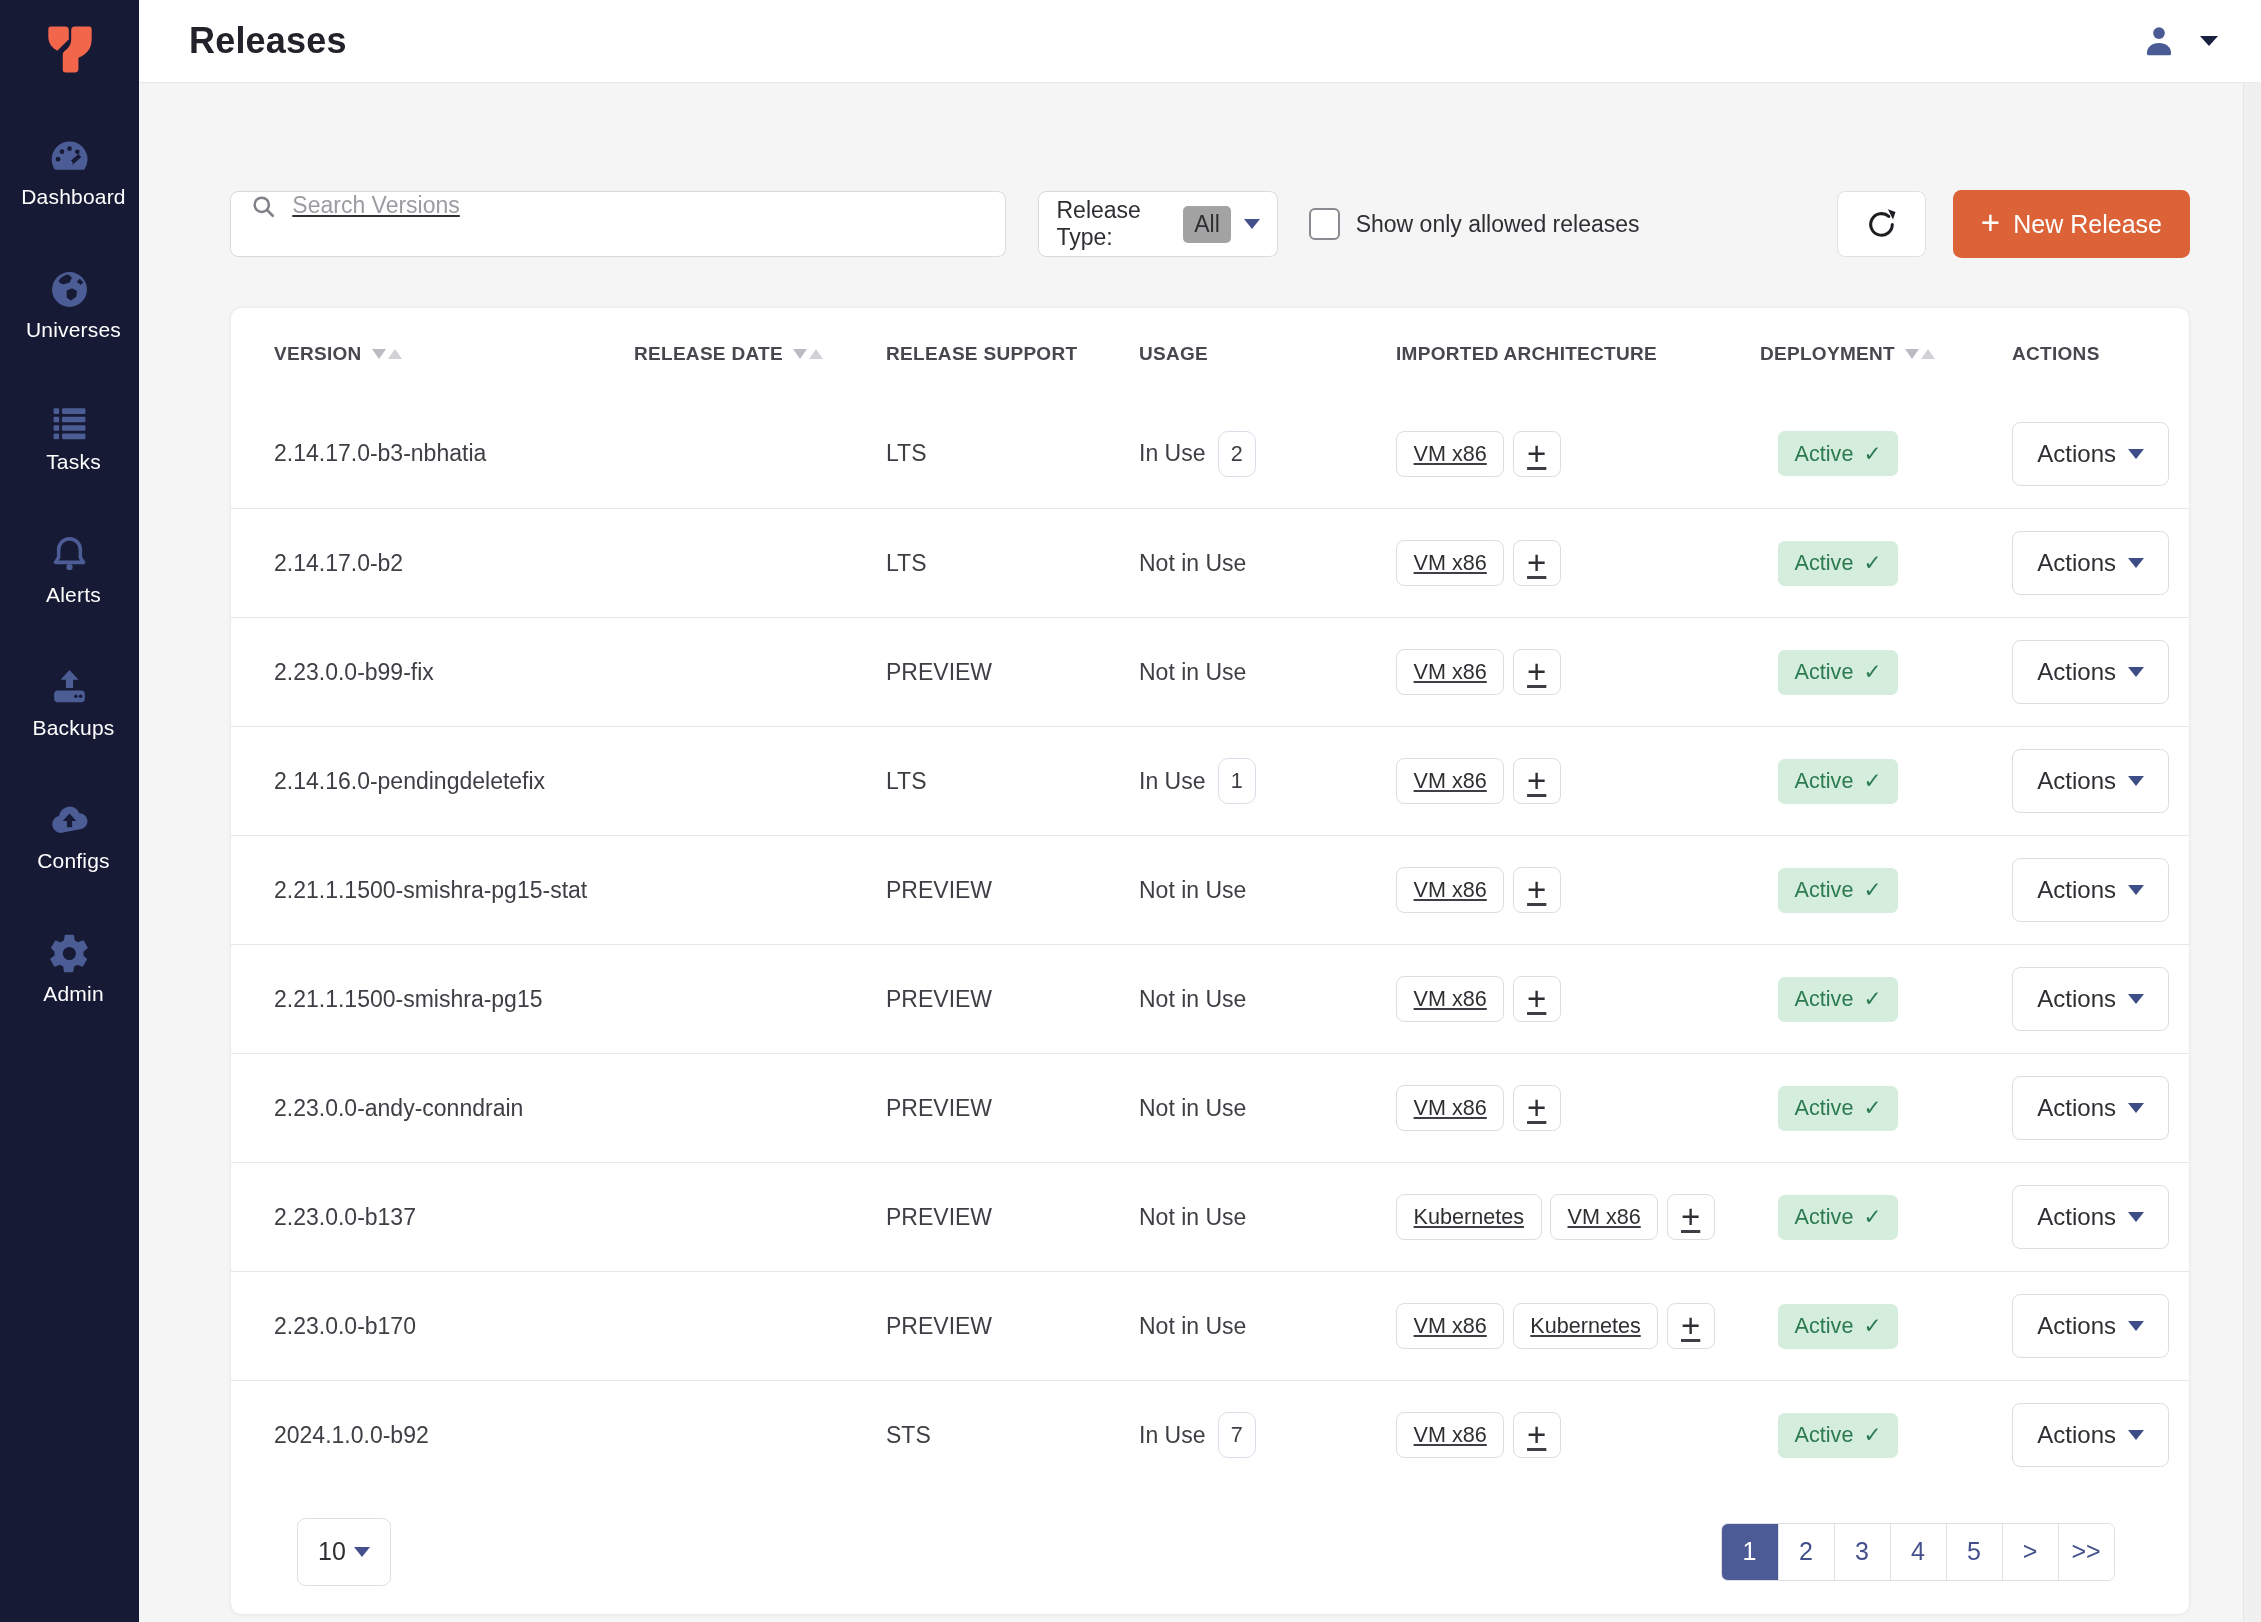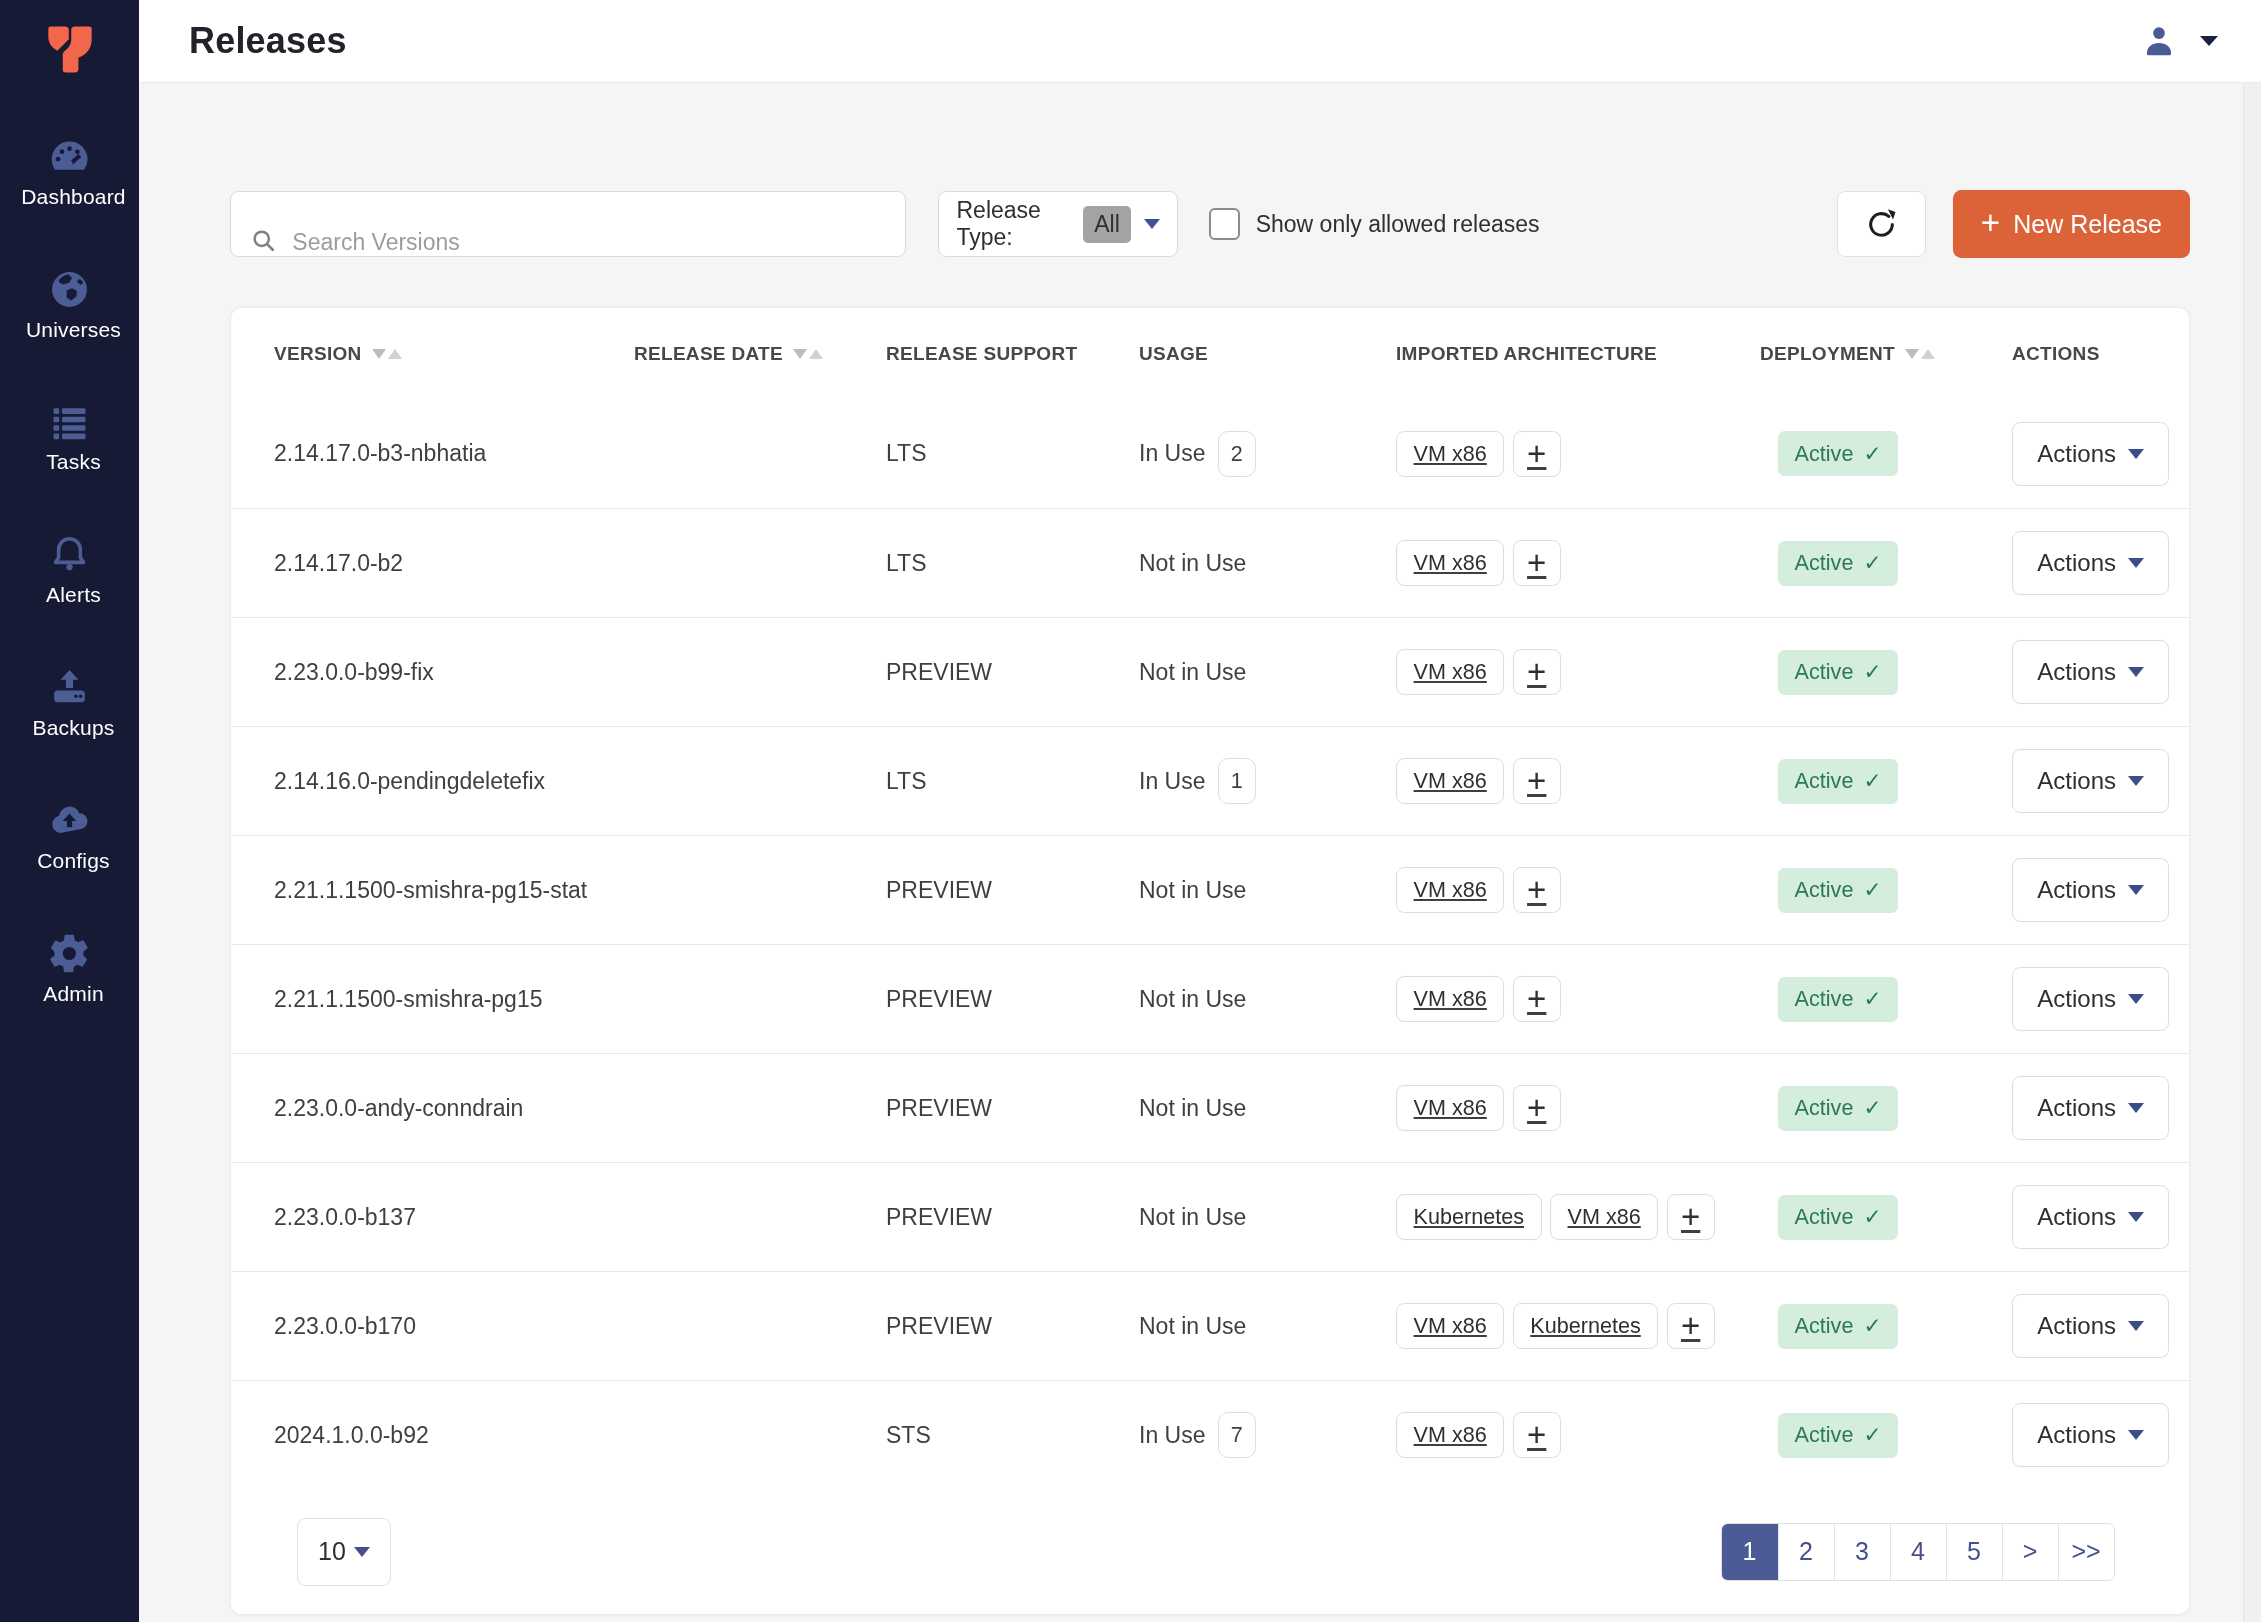--- a/index.html
+++ b/index.html
@@ -21,21 +21,21 @@
   .main { flex:1; display:flex; flex-direction:column; }
   .topbar { height:83px; background:#FFFFFF; border-bottom:0.8px solid #E9E9EB; display:flex; align-items:center; padding:0 33px 0 50px; }
   .page-title { font-size:36px; font-weight:700; color:#22222A; letter-spacing:0.2px; }
   .user { margin-left:auto; display:flex; align-items:center; gap:21.6px; cursor:pointer; padding-right:10px; }
   .caret { width:0; height:0; border-left:9px solid transparent; border-right:9px solid transparent; border-top:10.8px solid #1A2040; }
   .caret.indigo { border-left-width:8.3px; border-right-width:8.3px; border-top:10px solid #44508C; }
 
   
   .content { flex:1; padding:0 52px 0 91px; }
   .toolbar { margin-top:107px; display:flex; align-items:center; width:1960px; }
-  .search-box { width:676px; height:66px; background:#FFF; border:0.8px solid #D8D8DD; border-radius:8.3px; display:flex; align-items:flex-end; padding:0 18px; gap:13.3px; }
+  .search-box { width:776px; height:66px; background:#FFF; border:0.8px solid #D8D8DD; border-radius:8.3px; display:flex; align-items:flex-start; padding:0 18px; gap:13.3px;text-decoration:underline; }
   .search-box input { border:none; outline:none; flex:1; font-size:23px; color:#2E2E33; font-family:inherit; background:transparent; }
   .search-box input::placeholder { color:#9B9BA1; }
   .rtype { margin-left:31.5px; width:240px; height:66px; background:#FFF; border:0.8px solid #D8D8DD; border-radius:8.3px; display:flex; align-items:center; padding:0 16.6px 0 18px; cursor:pointer; }
   .rtype-label { font-size:23px; color:#2E2E33; }
   .rtype-chip { margin-left:10.8px; background:#a3a3a3; border-radius:5px; padding:5px 10.8px; font-size:23px; color:#2E2E33; }
   .rtype .caret { margin-left:13.3px; }
   .allow { margin-left:31px; display:flex; align-items:center; gap:15.7px; cursor:pointer; }
   .cb { width:31.5px; height:31.5px; border:2.5px solid #8A8A90; border-radius:5.8px; background:#FFF; }
   .allow-label { font-size:23px; color:#2E2E33; }
   .spacer { flex:1; }

